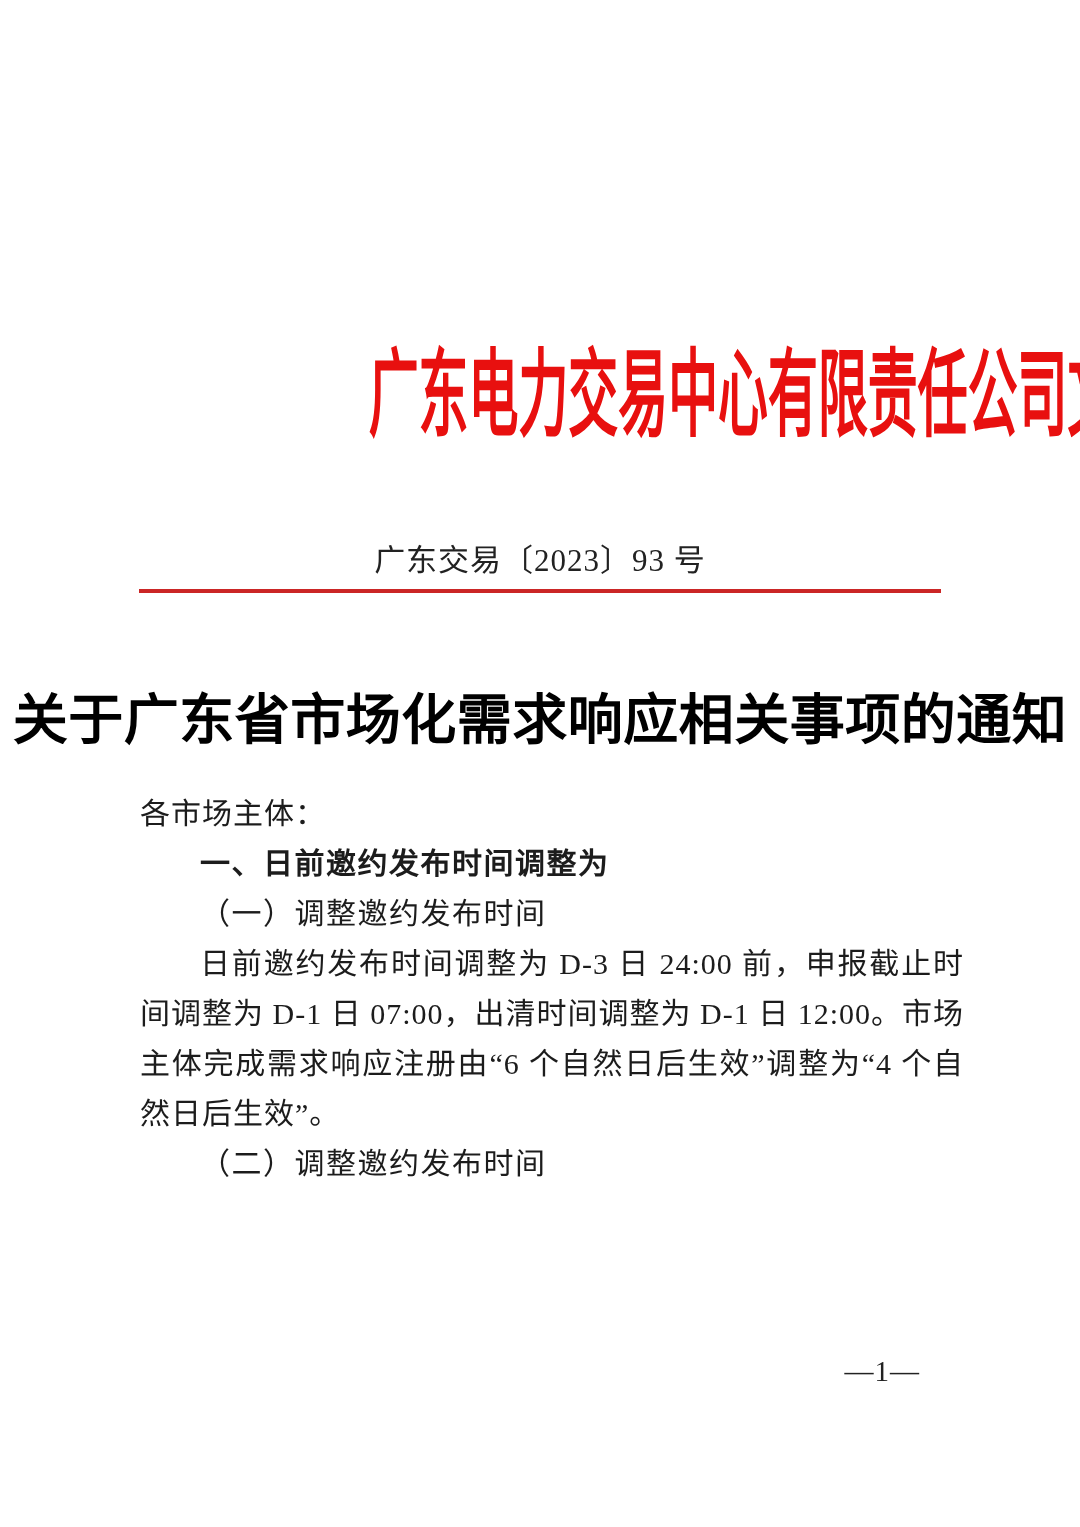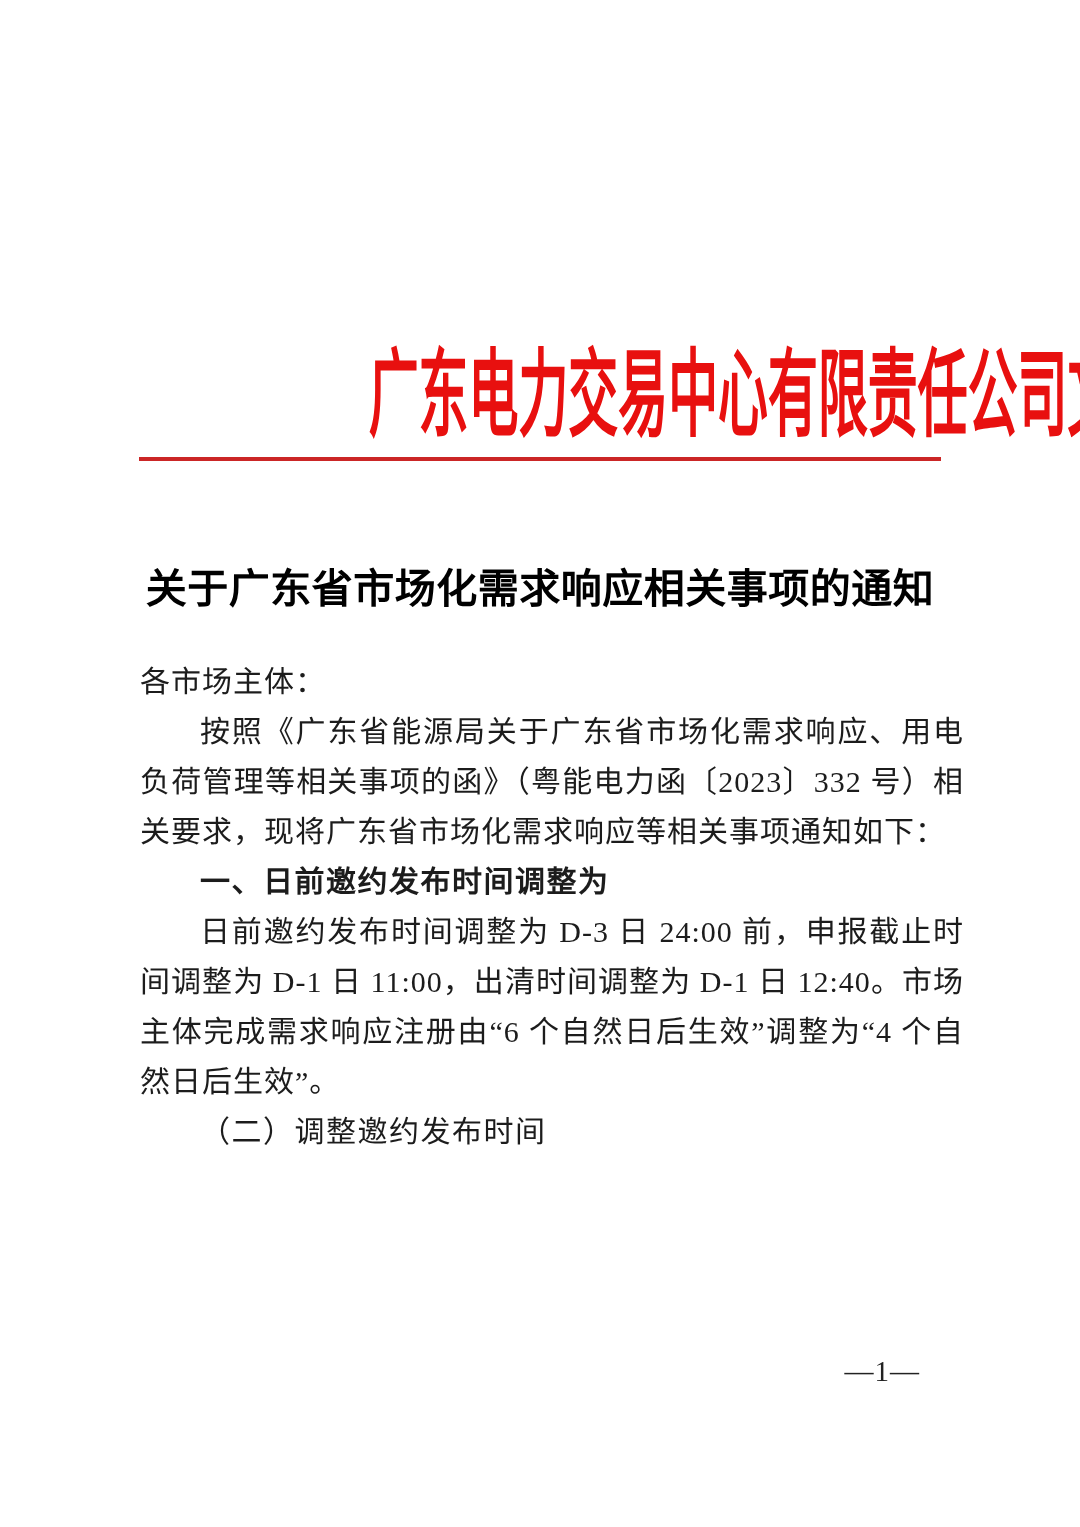--- a/index.html
+++ b/index.html
@@ -51,21 +51,21 @@
   .red-rule {
     width: 802px;
     height: 4px;
     margin: 13px auto 0 auto;
     background: var(--line-red);
   }
   
   .doc-title {
     margin: 102px auto 0 auto;
     text-align: center;
-    font-size: 41px;
+    font-size: 55px;
     line-height: 52px;
     font-weight: 900;
     letter-spacing: 0.5px;
     color: #000000;
   }
   
   .content {
     margin: 42px 116px 0 140px;
     font-size: 30px;
     line-height: 50px;
@@ -100,28 +100,29 @@
 </style>
 </head>
 <body>
 
 <div class="page">
 
   <div class="org-title-wrap">
     <span class="org-title">广东电力交易中心有限责任公司文件</span>
   </div>
 
+  <div class="doc-number">广东交易〔2023〕93 号</div>
 
   <div class="red-rule"></div>
 
   <h1 class="doc-title">关于广东省市场化需求响应相关事项的通知</h1>
 
   <div class="content">
     <p class="para-salutation">各市场主体：</p>
-    <p class="para-body">按照《广东省能源局关于广东省市场化需求响应、用电负荷管理等相关事项的函》（粤能电力函〔2023〕332 号）相关要求，现将广东省市场化需求响应等相关事项通知如下：</p>
     <p class="para-heading-1">一、日前邀约发布时间调整为</p>
-    <p class="para-body">日前邀约发布时间调整为 D-3 日 24:00 前，申报截止时间调整为 D-1 日 11:00，出清时间调整为 D-1 日 12:40。市场主体完成需求响应注册由“6 个自然日后生效”调整为“4 个自然日后生效”。</p>
+    <p class="para-heading-2">（一）调整邀约发布时间</p>
+    <p class="para-body">日前邀约发布时间调整为 D-3 日 24:00 前，申报截止时间调整为 D-1 日 07:00，出清时间调整为 D-1 日 12:00。市场主体完成需求响应注册由“6 个自然日后生效”调整为“4 个自然日后生效”。</p>
     <p class="para-heading-2">（二）调整邀约发布时间</p>
   </div>
 
   <div class="page-number">—1—</div>
 
 </div>
 
 </body></html>

